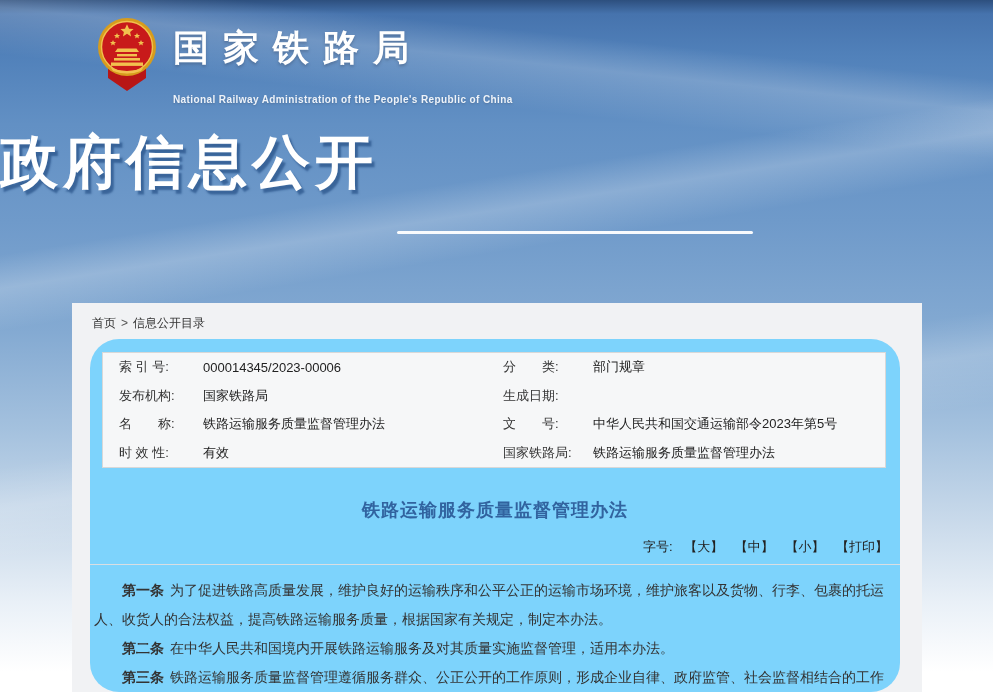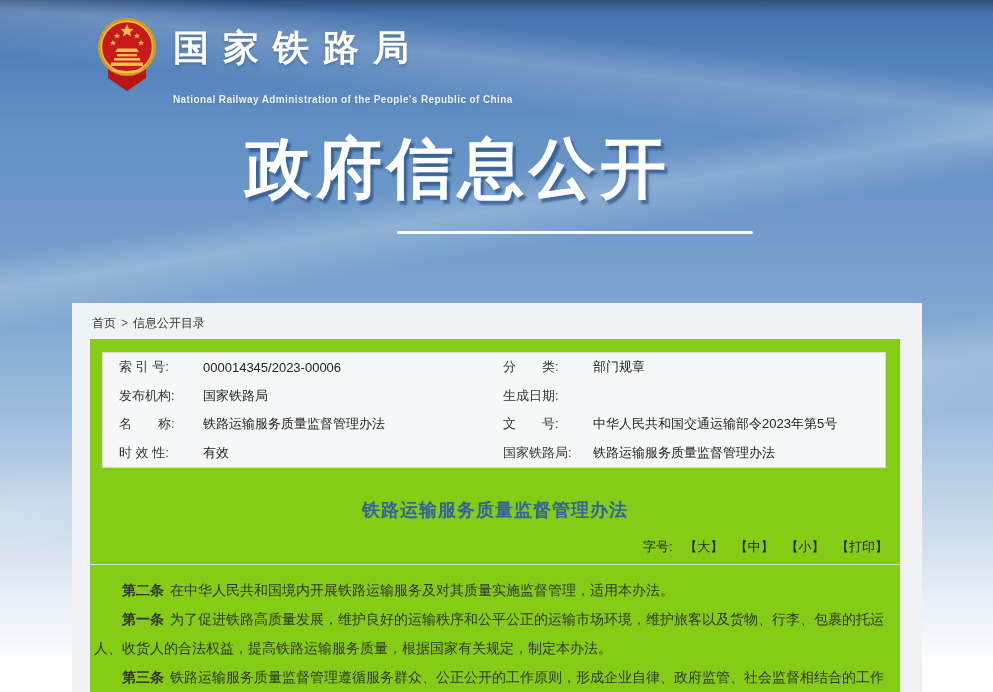--- a/index.html
+++ b/index.html
@@ -19,43 +19,44 @@
   .agency-text { margin-left:14px; padding-top:8px; }
   .agency-name {
     color:#fff; font-size:36px; font-weight:bold; letter-spacing:14px;
     text-shadow:0 2px 3px rgba(60,80,110,.45); white-space:nowrap;
   }
   .agency-name-en {
     color:#eef3f9; font-size:10px; letter-spacing:.4px; margin-top:21px;
     text-shadow:0 1px 2px rgba(60,80,110,.4); white-space:nowrap;font-weight:bold;
   }
   .banner-title {
-    position:absolute; top:124px; left:0; width:916px; text-align:center;
-    color:#fff; font-size:66px; font-weight:bold; letter-spacing:5px;
+    position:absolute; top:124px; left:0; width:916px; 
+    color:#fff; font-size:58px; font-weight:bold; letter-spacing:5px;
     text-shadow:3px 4px 2px rgba(28,70,124,.62);
   }
   .banner-underline {
     position:absolute; left:397px; top:231px; width:356px; height:3px;
     background:rgba(255,255,255,.95); border-radius:2px;
   }
 
   
   .wrapper {
     position:absolute; left:72px; top:303px; width:850px; height:389px;
     background:#f1f2f4;
   }
   .breadcrumb {
     position:absolute; left:20px; top:12px; font-size:12px; color:#333;
   }
   .breadcrumb a { color:#333; text-decoration:none; }
   .crumb-sep { margin:0 5px; color:#555; }
 
   .card {
     position:absolute; left:18px; right:22px; top:36px; bottom:0;
-    background:#84cc16;
+    background:#7dd3fc;
+    border-radius:29px;
   }
 
   
   .meta-table {
     margin:13px 14px 0 12px; height:116px;
     background:#f6f7f8; border:1px solid #d8d8d8;
     display:flex; flex-direction:column; justify-content:space-evenly;
   }
   .meta-row {
     display:grid; grid-template-columns:84px 300px 90px 1fr;
@@ -156,19 +157,19 @@
       <span style="cursor:default;">字号:</span>
       <span class="font-btn">【大】</span>
       <span class="font-btn">【中】</span>
       <span class="font-btn">【小】</span>
       <span class="font-btn">【打印】</span>
     </div>
 
     <hr class="article-rule">
 
     <div class="article-body">
+      <p><span class="para-lead">第一条</span><span>为了促进铁路高质量发展，维护良好的运输秩序和公平公正的运输市场环境，维护旅客以及货物、行李、包裹的托运人、收货人的合法权益，提高铁路运输服务质量，根据国家有关规定，制定本办法。</span></p>
       <p><span class="para-lead">第二条</span><span>在中华人民共和国境内开展铁路运输服务及对其质量实施监督管理，适用本办法。</span></p>
-      <p><span class="para-lead">第一条</span><span>为了促进铁路高质量发展，维护良好的运输秩序和公平公正的运输市场环境，维护旅客以及货物、行李、包裹的托运人、收货人的合法权益，提高铁路运输服务质量，根据国家有关规定，制定本办法。</span></p>
       <p><span class="para-lead">第三条</span><span>铁路运输服务质量监督管理遵循服务群众、公正公开的工作原则，形成企业自律、政府监管、社会监督相结合的工作机制。</span></p>
     </div>
 
   </div>
 </div>
 
 </body></html>

